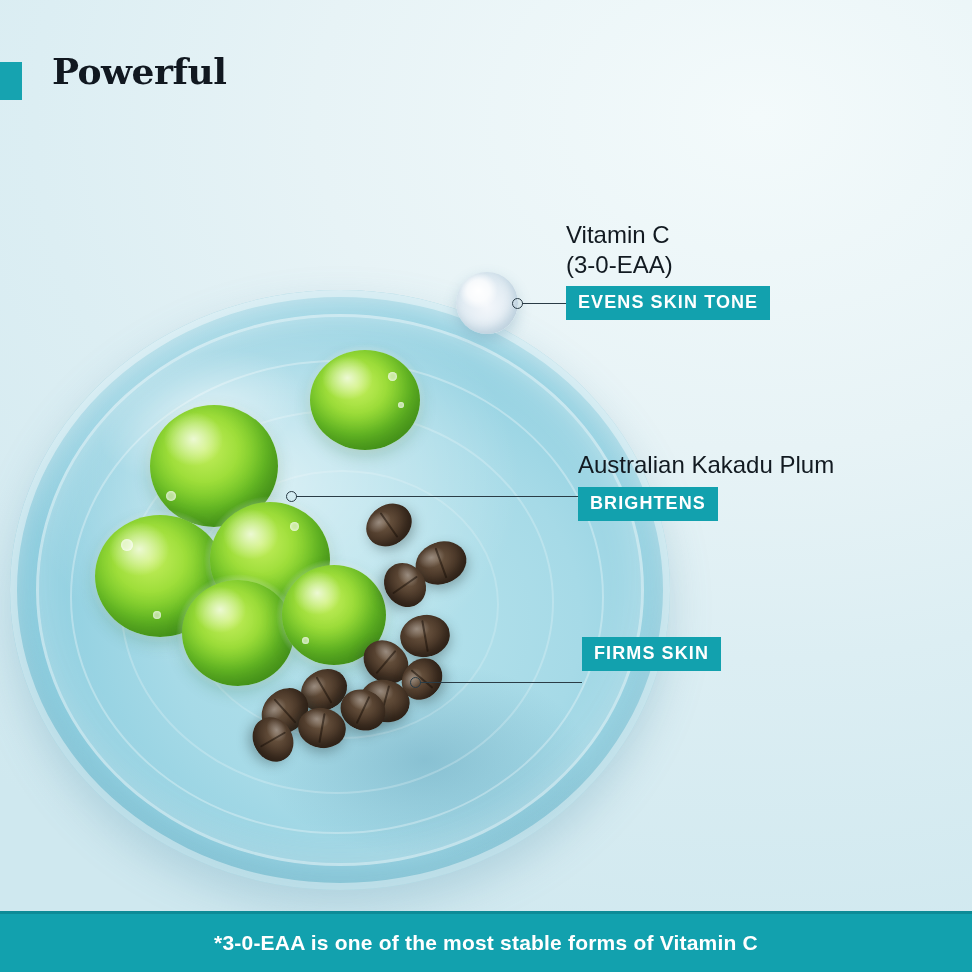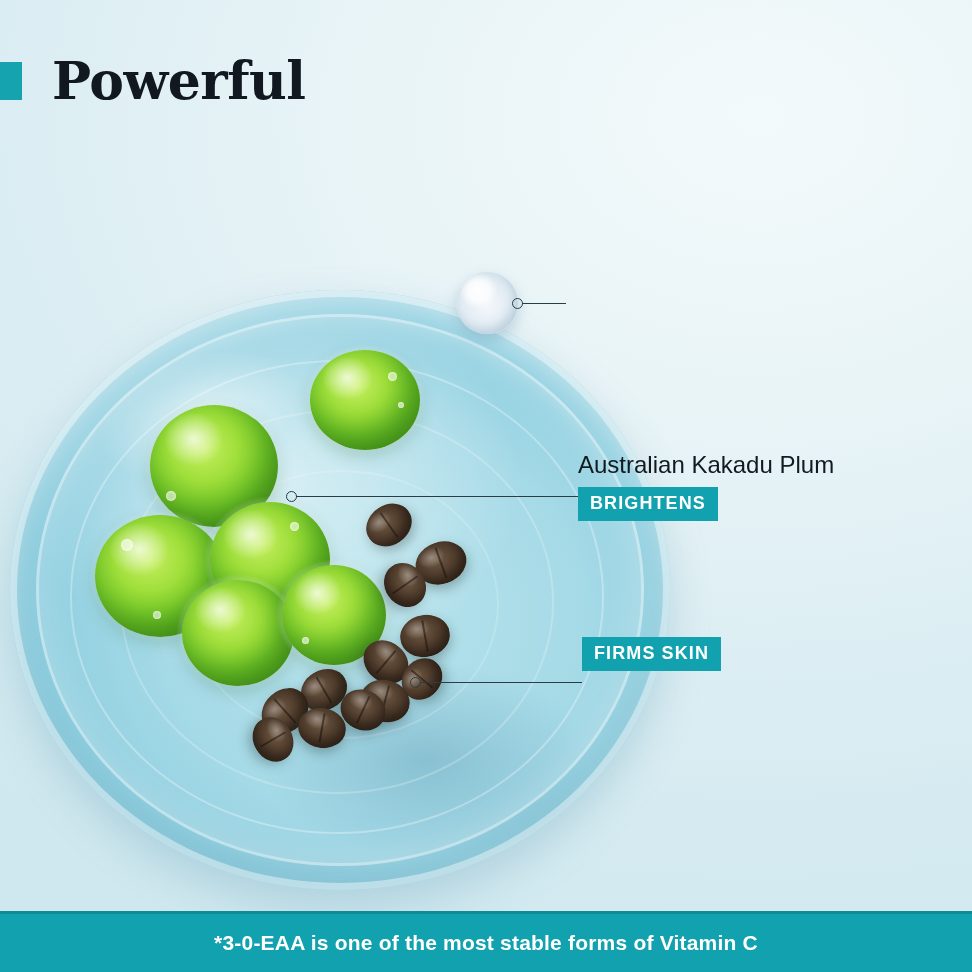--- a/index.html
+++ b/index.html
@@ -103,21 +103,21 @@
       radial-gradient(45% 42% at 36% 30%, #ffffff 0%, rgba(255,255,255,.75) 40%, rgba(255,255,255,0) 70%),
       radial-gradient(70% 70% at 50% 55%, #f4f7fb 0%, #e2ecf3 55%, #cfe0ea 100%);
     box-shadow:0 6px 14px rgba(90,140,165,.30), inset -4px -5px 10px rgba(150,180,200,.45);
   }
 
   
   .hdr-bar{position:absolute;left:0;top:62px;width:22px;height:38px;background:#16a3b0;}
   .hdr{
     position:absolute;left:52px;top:50px;width:520px;
     font-family:"DejaVu Serif", serif;
-    font-weight:700;font-size:52px;line-height:1.19;color:#111820;
+    font-weight:700;font-size:36px;line-height:1.19;color:#111820;
     letter-spacing:-0.5px;
   }
 
   
   .callout{position:absolute;}
   .callout .title{
     font-size:24px;color:#121a21;font-weight:400;line-height:1.23;white-space:pre-line;
   }
   .tag{
     display:inline-block;background:#12a1ae;color:#ffffff;
@@ -206,20 +206,25 @@
 
   <div class="powder"></div>
 
   <div class="hdr-bar"></div>
   <div class="hdr">
     <div>Powerful</div>
   </div>
 
   <div class="dot" style="left:512px;top:298px;"></div>
   <div class="leader" style="left:522px;top:303px;width:44px;"></div>
+  <div class="callout" style="left:566px;top:220px;">
+    <div class="title">Vitamin C
+(3-0-EAA)</div>
+    <div class="tag">EVENS SKIN TONE</div>
+  </div>
 
   <div class="dot" style="left:286px;top:491px;"></div>
   <div class="leader" style="left:296px;top:496px;width:286px;"></div>
   <div class="callout" style="left:578px;top:450px;">
     <div class="title">Australian Kakadu Plum</div>
     <div class="tag">BRIGHTENS</div>
   </div>
 
   <div class="dot" style="left:410px;top:677px;"></div>
   <div class="leader" style="left:420px;top:682px;width:162px;"></div>

